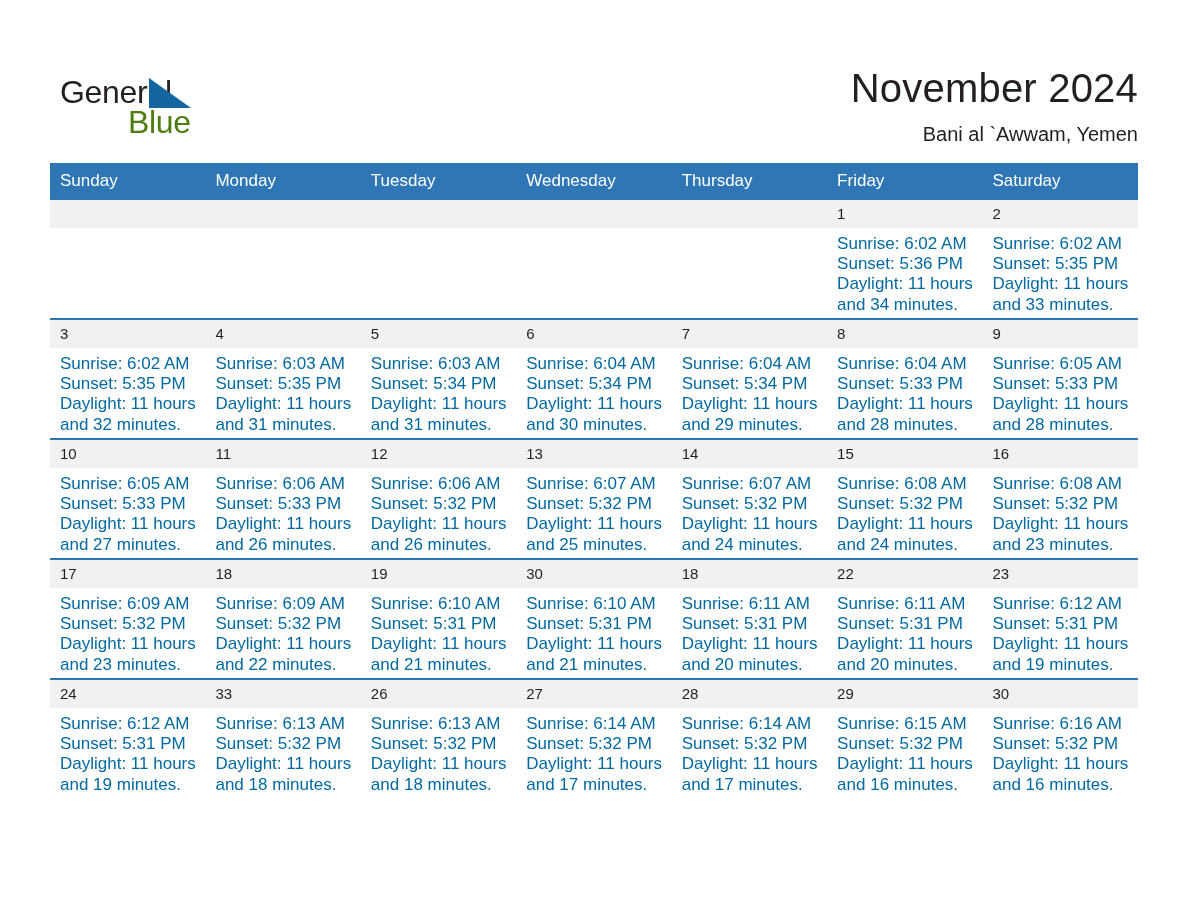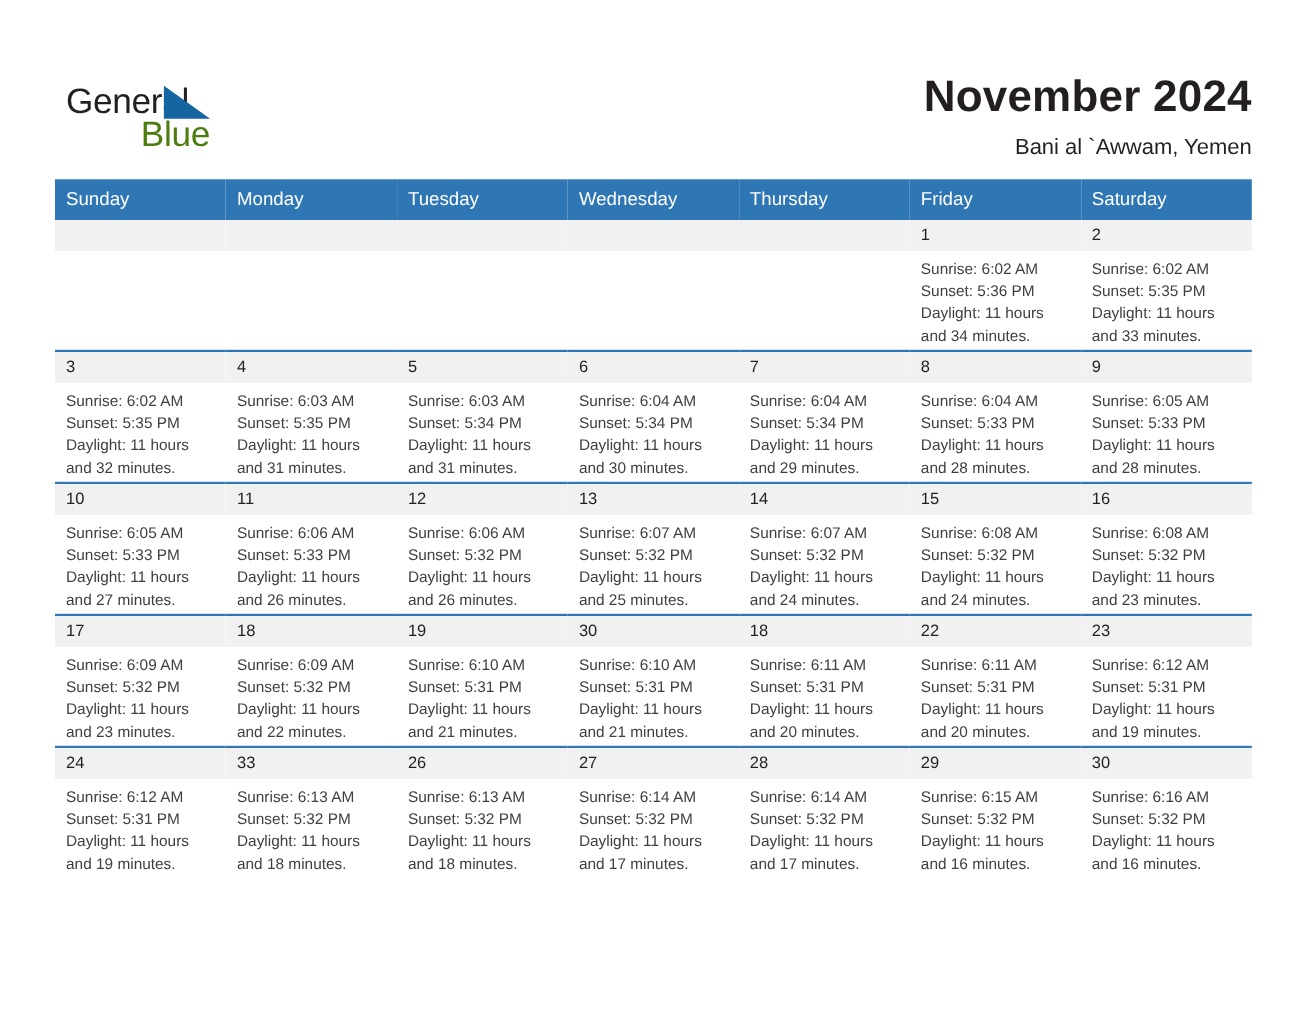--- a/index.html
+++ b/index.html
@@ -64,21 +64,21 @@
     border-top: 30px solid transparent;
   }
 
   .titleblock {
     text-align: right;
     flex: 1 1 auto;
     padding-top: 2px;
   }
   .cal-title {
     font-size: 40px;
-    font-weight: 700;
+    font-weight: 400;
     line-height: 1.05;
     color: #231f20;
     margin: 0;
     letter-spacing: 0.2px;
   }
   .cal-subtitle {
     font-size: 20px;
     font-weight: 400;
     line-height: 1.2;
     color: #231f20;
@@ -118,23 +118,23 @@
     background: #f1f1f1;
     font-size: 15px;
     color: #231f20;
     padding: 5px 0 5px 10px;
     height: 18px;
     line-height: 18px;
     box-sizing: content-box;
   }
   .cellbody {
     padding: 6px 9px 0 10px;
-    font-size: 14px;
+    font-size: 17px;
     line-height: 20.2px;
-    color: #404040;
+    color: #0369a1;
   }
   .cellbody div {
     white-space: nowrap;
   }
   .cellbody .wrap {
     white-space: normal;
   }
   td.empty .daynum {
     color: transparent;
   }

